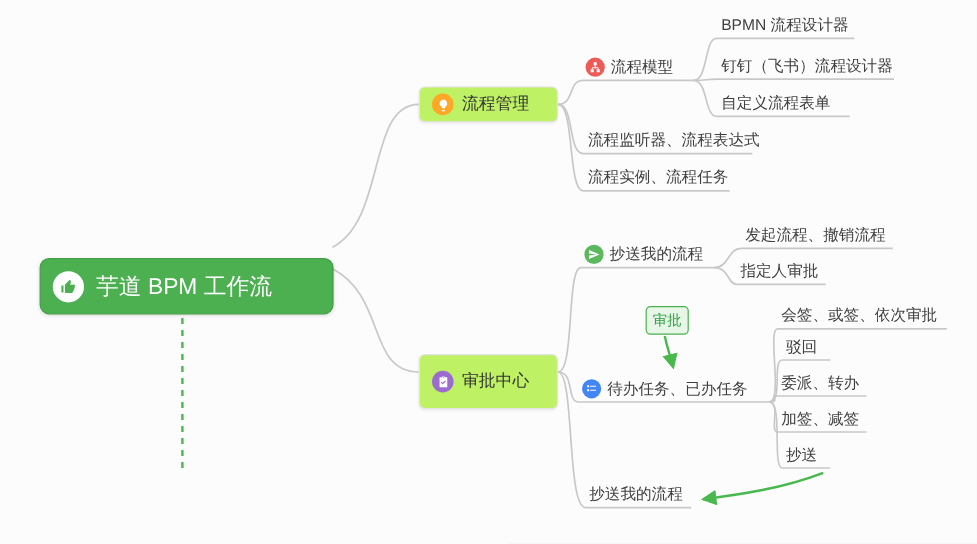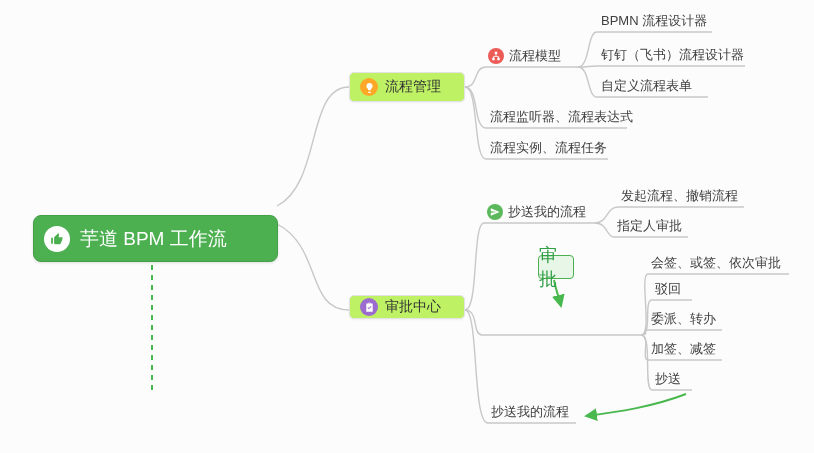--- a/index.html
+++ b/index.html
@@ -26,21 +26,21 @@
   .chip-root{width:26px;height:26px;background:#fff;}
   .chip-18{width:18px;height:18px;}
   .chip-16{width:16px;height:16px;}
   .leaf{
     position:absolute;display:flex;align-items:center;gap:5px;height:19px;
     font-size:13px;color:#3f3f3f;white-space:nowrap;
   }
   .badge{
     position:absolute;display:flex;align-items:center;justify-content:center;
     background:#e7f6e7;border:1px solid #4caf50;color:#2f9e44;
-    font-size:18px;border-radius:4px;box-sizing:border-box;
+    font-size:12px;border-radius:4px;box-sizing:border-box;
   }
   .orange{background:#ffa726;}
   .red{background:#ec5b56;}
   .green{background:#5cb85c;}
   .blue{background:#4285f4;}
   .purple{background:#9c6bd0;}
   .crimson{background:#e74c3c;}
 </style>
 </head>
 <body>
@@ -98,21 +98,21 @@
 
   <div class="node" style="left:349px;top:72px;width:116px;height:30px;">
     <span class="chip chip-18 orange">
       <svg viewBox="0 0 24 24" width="11" height="11">
           <path fill="#fff" d="M9 21h6v1.5c0 .8-.7 1.5-1.5 1.5h-3c-.8 0-1.5-.7-1.5-1.5V21zm3-19a7 7 0 0 0-4 12.7c.6.5 1 1.2 1 2V18h6v-1.3c0-.8.4-1.5 1-2A7 7 0 0 0 12 2z"></path>
         </svg>
     </span>
     <span>流程管理</span>
   </div>
 
-  <div class="node" style="left:349px;top:295px;width:116px;height:24px;">
+  <div class="node" style="left:349px;top:295px;width:116px;height:46px;">
     <span class="chip chip-18 purple">
       <svg viewBox="0 0 24 24" width="11" height="11">
           <path fill="#fff" d="M19 3h-4.2A3 3 0 0 0 9.2 3H5v18h14V3zm-7-.8a1 1 0 1 1 0 2 1 1 0 0 1 0-2zM10.8 16l-3.3-3.3 1.4-1.4 1.9 1.9 4.3-4.3 1.4 1.4-5.7 5.7z"></path>
         </svg>
     </span>
     <span>审批中心</span>
   </div>
 
   <div class="leaf" style="left:488px;top:46px;">
     <span class="chip chip-16 red">
@@ -149,20 +149,28 @@
     <span>抄送我的流程</span>
   </div>
 
   <div class="leaf" style="left:621px;top:186px;">
     <span>发起流程、撤销流程</span>
   </div>
   <div class="leaf" style="left:617px;top:216px;">
     <span>指定人审批</span>
   </div>
 
+  <div class="leaf" style="left:485px;top:314px;">
+    <span class="chip chip-16 blue">
+      <svg viewBox="0 0 24 24" width="10" height="10">
+          <path fill="#fff" d="M3 5h4v4H3zm6 1h12v2H9zM3 13h4v4H3zm6 1h12v2H9z"></path>
+        </svg>
+    </span>
+    <span>待办任务、已办任务</span>
+  </div>
 
   <div class="leaf" style="left:651px;top:253px;">
     <span>会签、或签、依次审批</span>
   </div>
   <div class="leaf" style="left:655px;top:279px;">
     <span>驳回</span>
   </div>
   <div class="leaf" style="left:651px;top:309px;">
     <span>委派、转办</span>
   </div>

